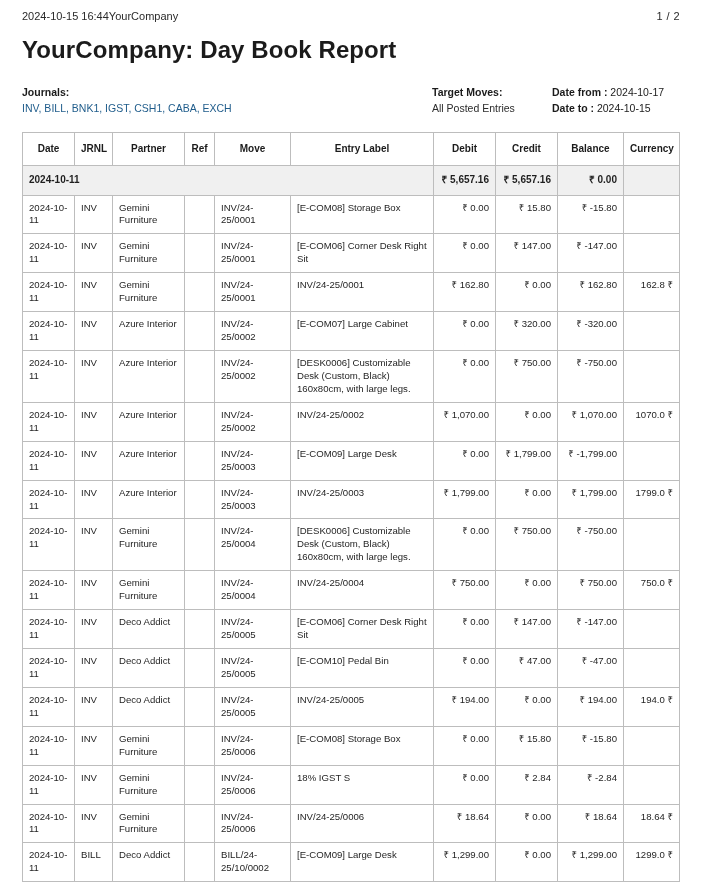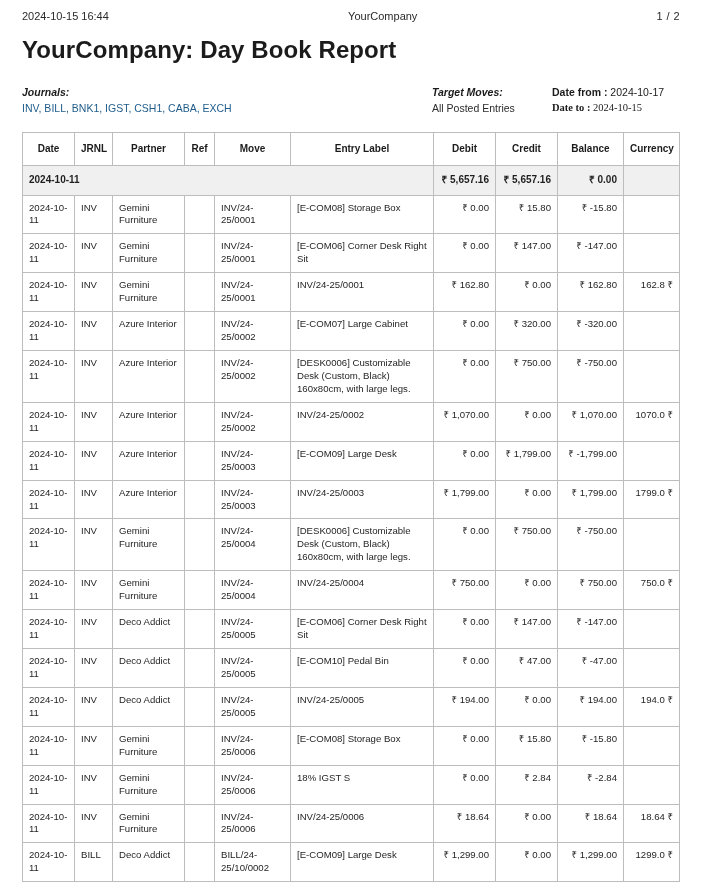--- a/index.html
+++ b/index.html
@@ -17,44 +17,44 @@
   }
   
   .doc-header {
     display: flex;
     align-items: baseline;
     font-size: 11px;
     color: #2b2b2b;
     margin-bottom: 14px;
   }
   .doc-header .hdr-left { flex: 0 0 auto; }
-  .doc-header .hdr-center { flex: 1 1 auto; text-align: center; }
+  .doc-header .hdr-center { flex: 1 1 auto; }
   .doc-header .hdr-right { flex: 0 0 auto; letter-spacing: .4px; }
   .report-title {
     font-size: 24px;
     font-weight: bold;
     color: #1b1b1b;
     margin: 0 0 22px 0;
     letter-spacing: .1px;
   }
   
   .meta {
     display: flex;
     font-size: 10.5px;
     margin-bottom: 18px;
   }
   .meta-col-left { width: 390px; }
   .meta-col-mid  { width: 120px; margin-left: 20px; }
   .meta-col-right{ flex: 1; }
-  .meta-label { font-weight: bold; color: #1b1b1b; font-style: italic; }
+  .meta-label { font-weight: bold; color: #1b1b1b; }
   .meta-value { color: #1f5c8b; margin-top: 4px; }
   .meta-value.plain { color: #2b2b2b; }
   .meta-line { color: #1b1b1b; font-weight: bold; }
   .meta-line span.val { font-weight: normal; }
-  .meta-line + .meta-line { margin-top: 4px; font-family: Liberation Serif, serif; }
+  .meta-line + .meta-line { margin-top: 4px; }
 
   
   table.daybook {
     width: 100%;
     border-collapse: collapse;
     font-size: 9.6px;
     table-layout: fixed;
   }
   table.daybook th,
   table.daybook td {

